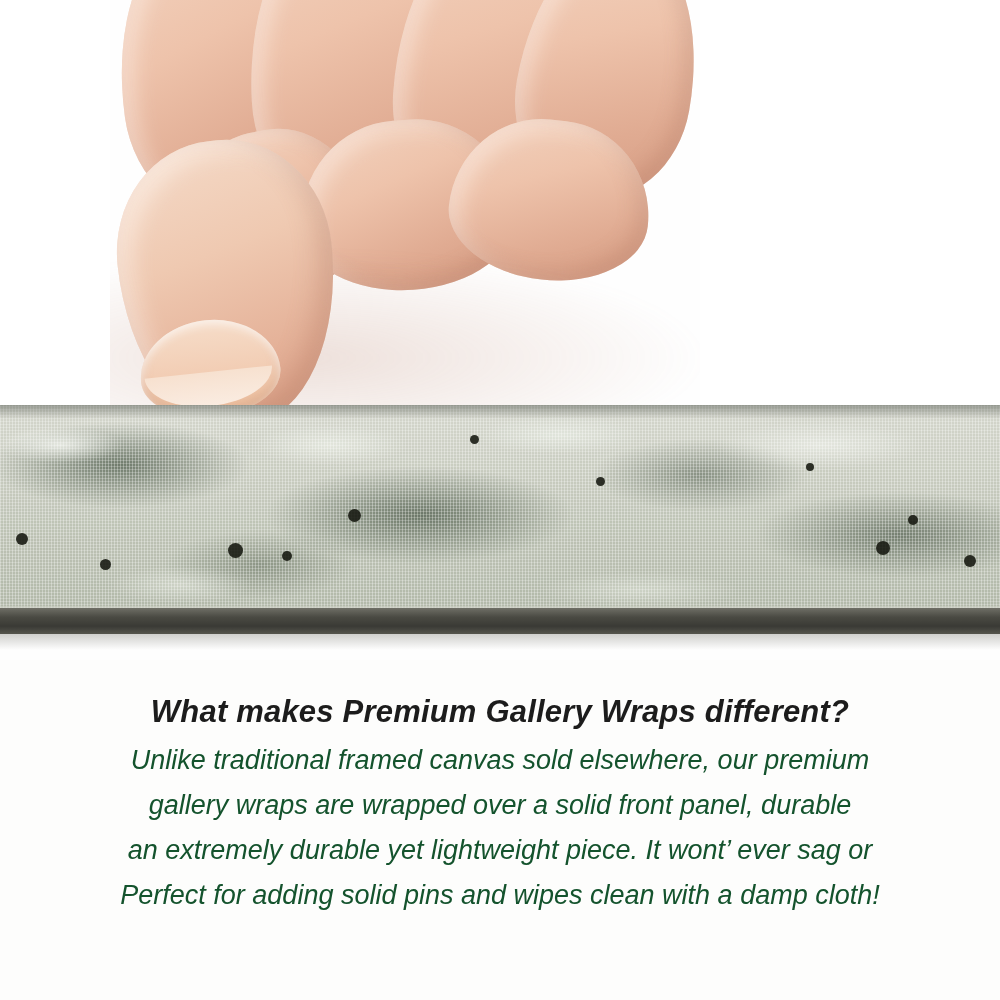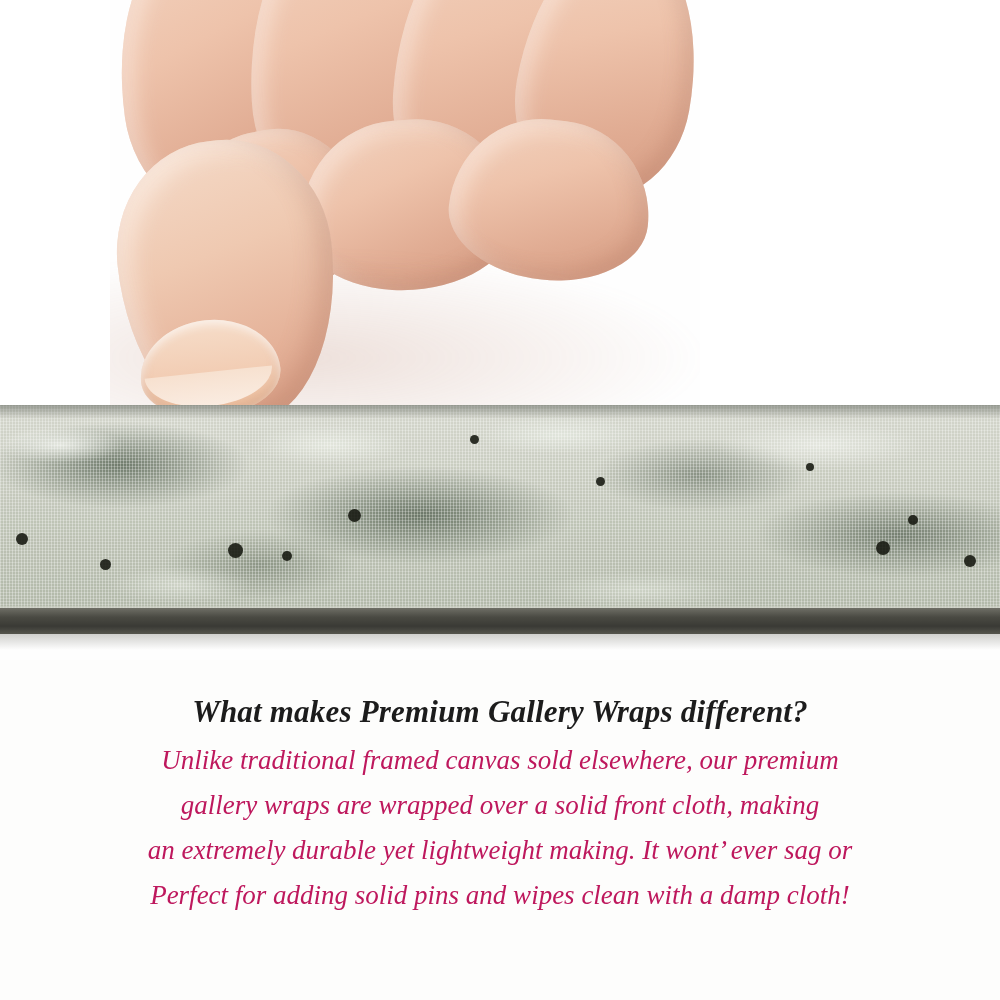--- a/index.html
+++ b/index.html
@@ -174,37 +174,37 @@
   }
 
   
   .caption {
     position: absolute;
     left: 0;
     top: 690px;
     width: 1000px;
     text-align: center;
     color: #1c1c1c;
-    font-family: Liberation Serif, serif;
+    font-family: Liberation Sans, sans-serif;
   }
   .caption-heading {
     font-style: italic;
     font-weight: 700;
     font-size: 31px;
     line-height: 44px;
     letter-spacing: 0.2px;
     margin: 0 0 6px 0;
   }
   .caption-body p {
     font-style: italic;
     font-weight: 400;
     font-size: 27px;
     line-height: 41px;
     margin: 4px;
-    color: #be185d;
+    color: #14532d;
   }
 </style>
 </head>
 <body>
 
 <div class="page">
 
   <div class="photo">
 
     <div class="hand-wrap">
@@ -242,19 +242,19 @@
 
     <div class="panel-side-hl"></div>
     <div class="panel-side"></div>
     <div class="panel-drop"></div>
   </div>
 
   <div class="caption">
     <div class="caption-heading">What makes Premium Gallery Wraps different?</div>
     <div class="caption-body">
       <p>Unlike traditional framed canvas sold elsewhere, our premium</p>
-      <p>gallery wraps are wrapped over a solid front cloth, making</p>
-      <p>an extremely durable yet lightweight making. It wont’ ever sag or</p>
+      <p>gallery wraps are wrapped over a solid front panel, durable</p>
+      <p>an extremely durable yet lightweight piece. It wont’ ever sag or</p>
       <p>Perfect for adding solid pins and wipes clean with a damp cloth!</p>
     </div>
   </div>
 
 </div>
 
 </body></html>

